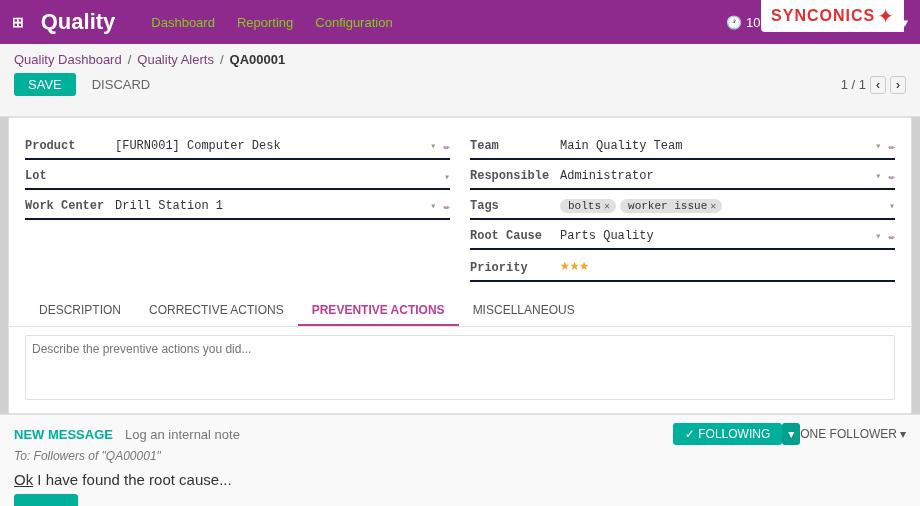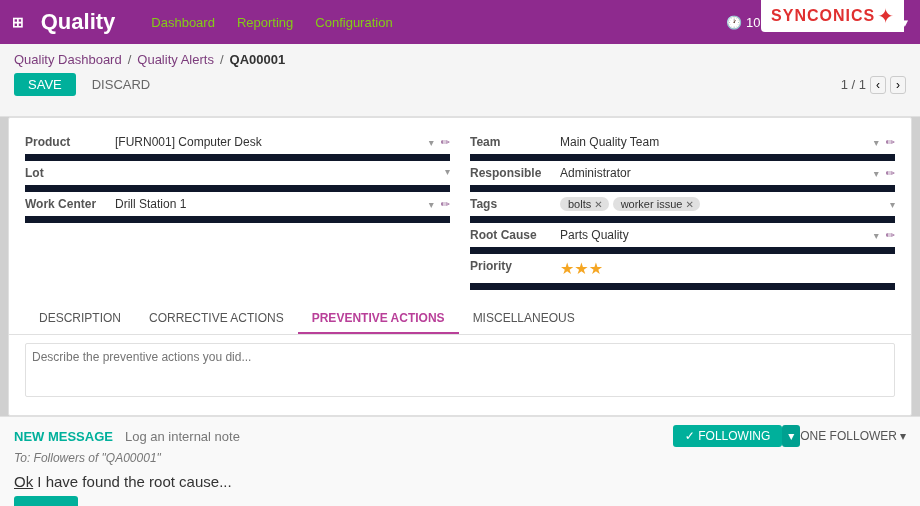--- a/index.html
+++ b/index.html
@@ -80,24 +80,25 @@
     }
 
     
     .form-section {
       padding: 12px 16px 8px 16px;
       display: grid;
       grid-template-columns: 1fr 1fr;
       gap: 0 20px;
     }
     .field-row {
-      display: flex; align-items: flex-start;
+      display: flex; align-items: flex-end;
       padding: 5px 0;
-      border-bottom: 7px solid #0f172a;
+      border-bottom: 2px solid #0f172a;
       min-height: 30px;
+      font-family: Liberation Mono, monospace;
     }
     .field-label {
       min-width: 90px; color: #555; font-size: 12px; font-weight: bold;
     }
     .field-value {
       flex: 1; color: #333; font-size: 12px;
       display: flex; align-items: center; gap: 4px;
     }
     .field-value .dropdown-arrow { color: #999; font-size: 10px; margin-left: auto; }
     .field-value .edit-icon { color: #7c3c7c; font-size: 11px; margin-left: 3px; cursor: pointer; }
@@ -126,21 +127,21 @@
       color: #555; border-bottom: 2px solid transparent;
     }
     .tab.active { color: #b94099; border-bottom: 2px solid #b94099; font-weight: bold; }
 
     
     .tab-content {
       padding: 8px 16px 10px 16px;
       min-height: 80px;
     }
     .tab-content textarea {
-      width: 100%; height: 54px; border: 1px solid #e0e0e0;
+      width: 100%; height: 65px; border: 1px solid #e0e0e0;
       resize: none; font-size: 12px; color: #aaa;
       padding: 6px; border-radius: 2px;
       font-family: Arial, sans-serif;
     }
 
     
     .message-area {
       background: #f9f9f9;
       border-top: 1px solid #e0e0e0;
       padding: 8px 14px;

